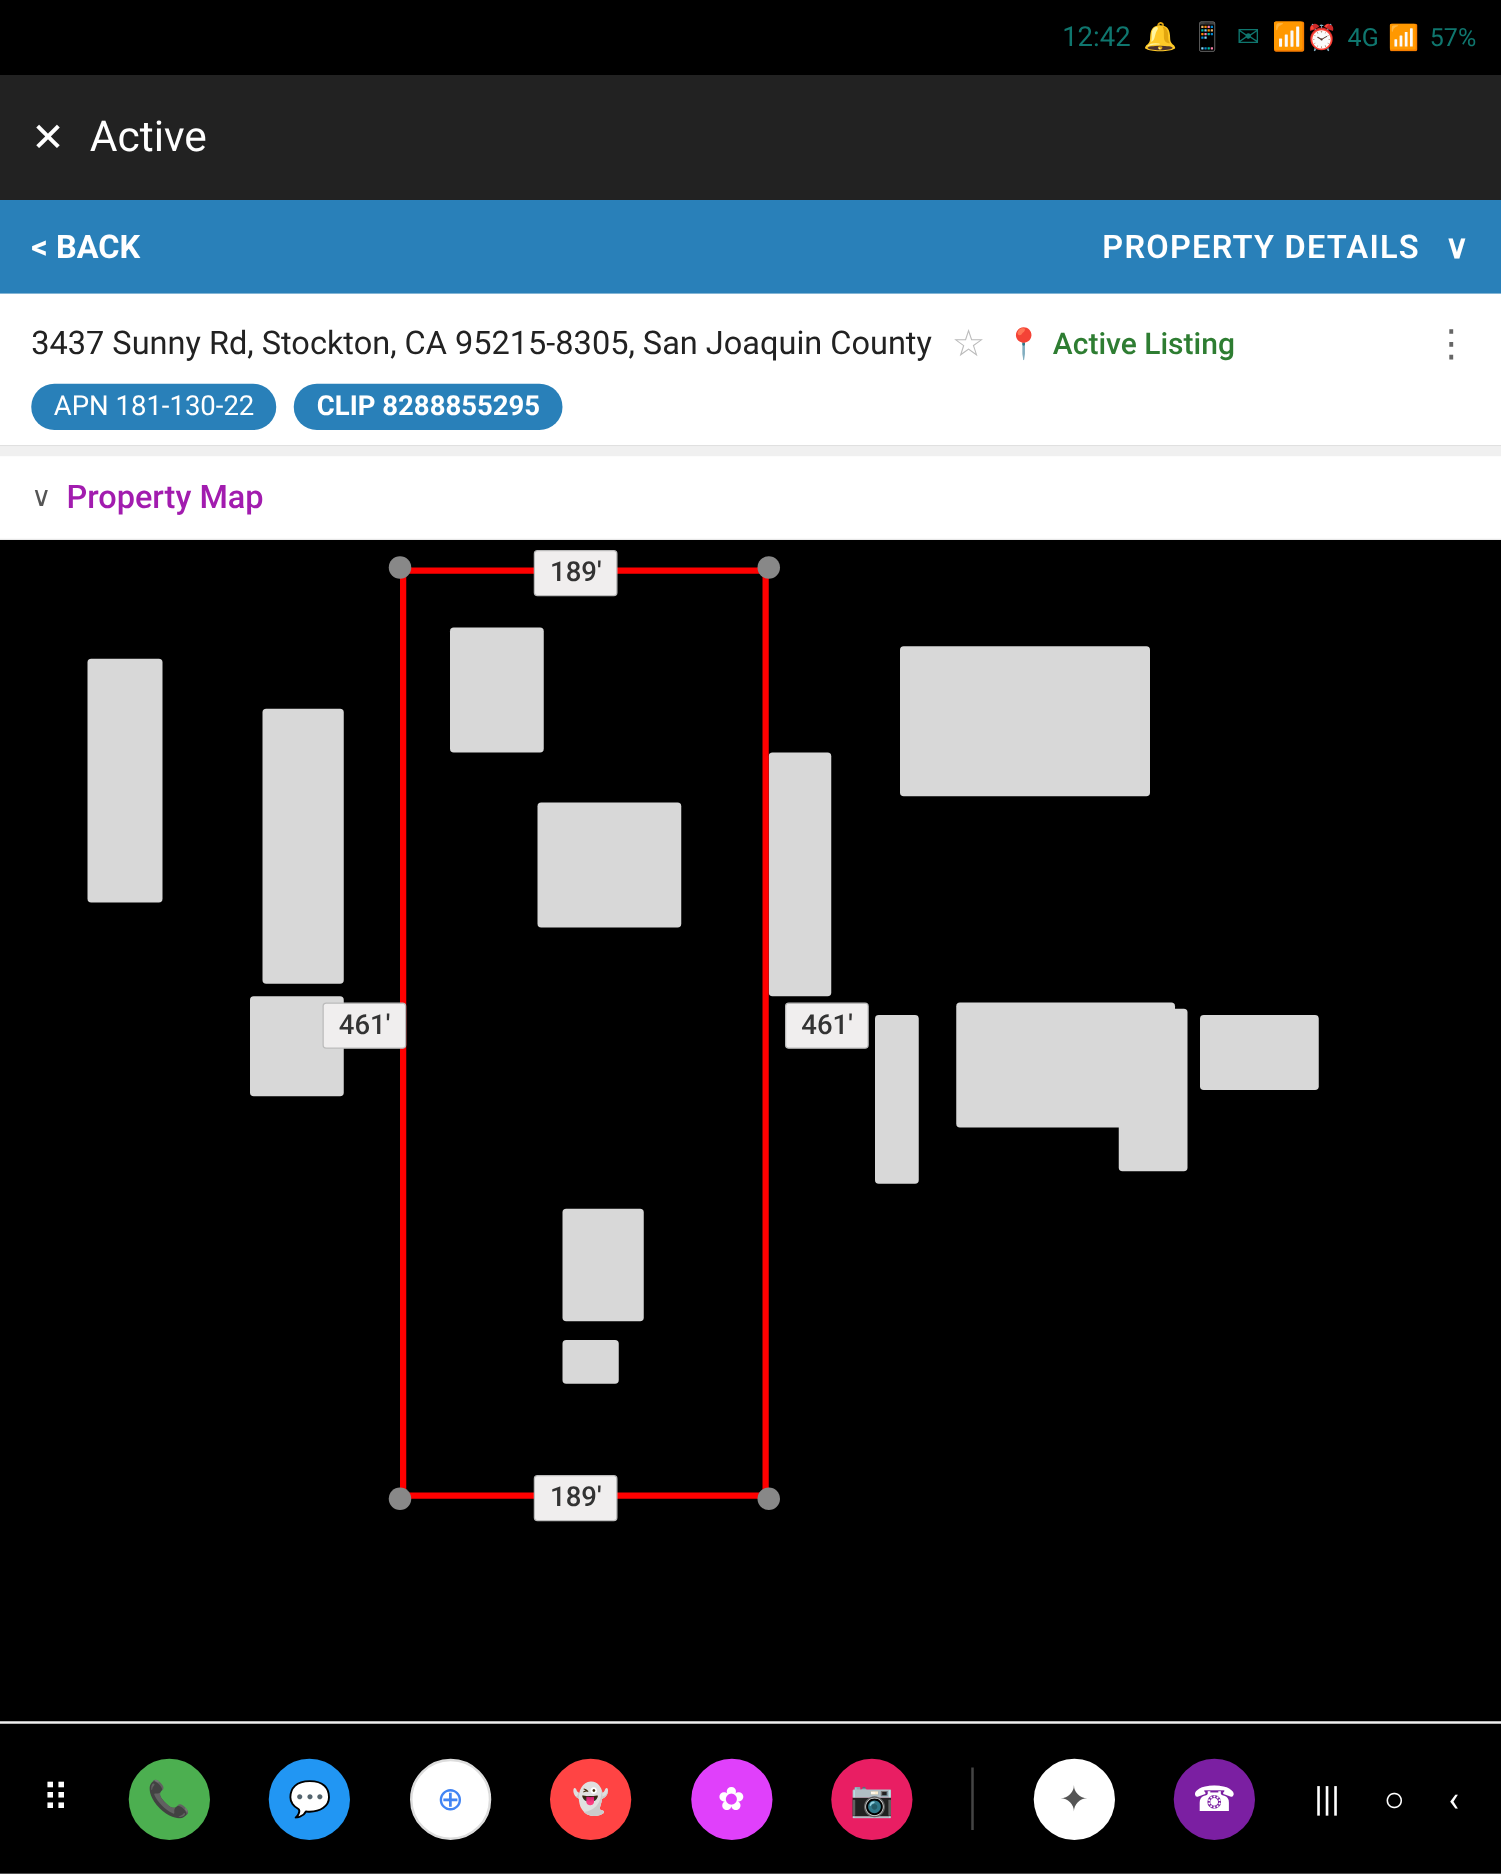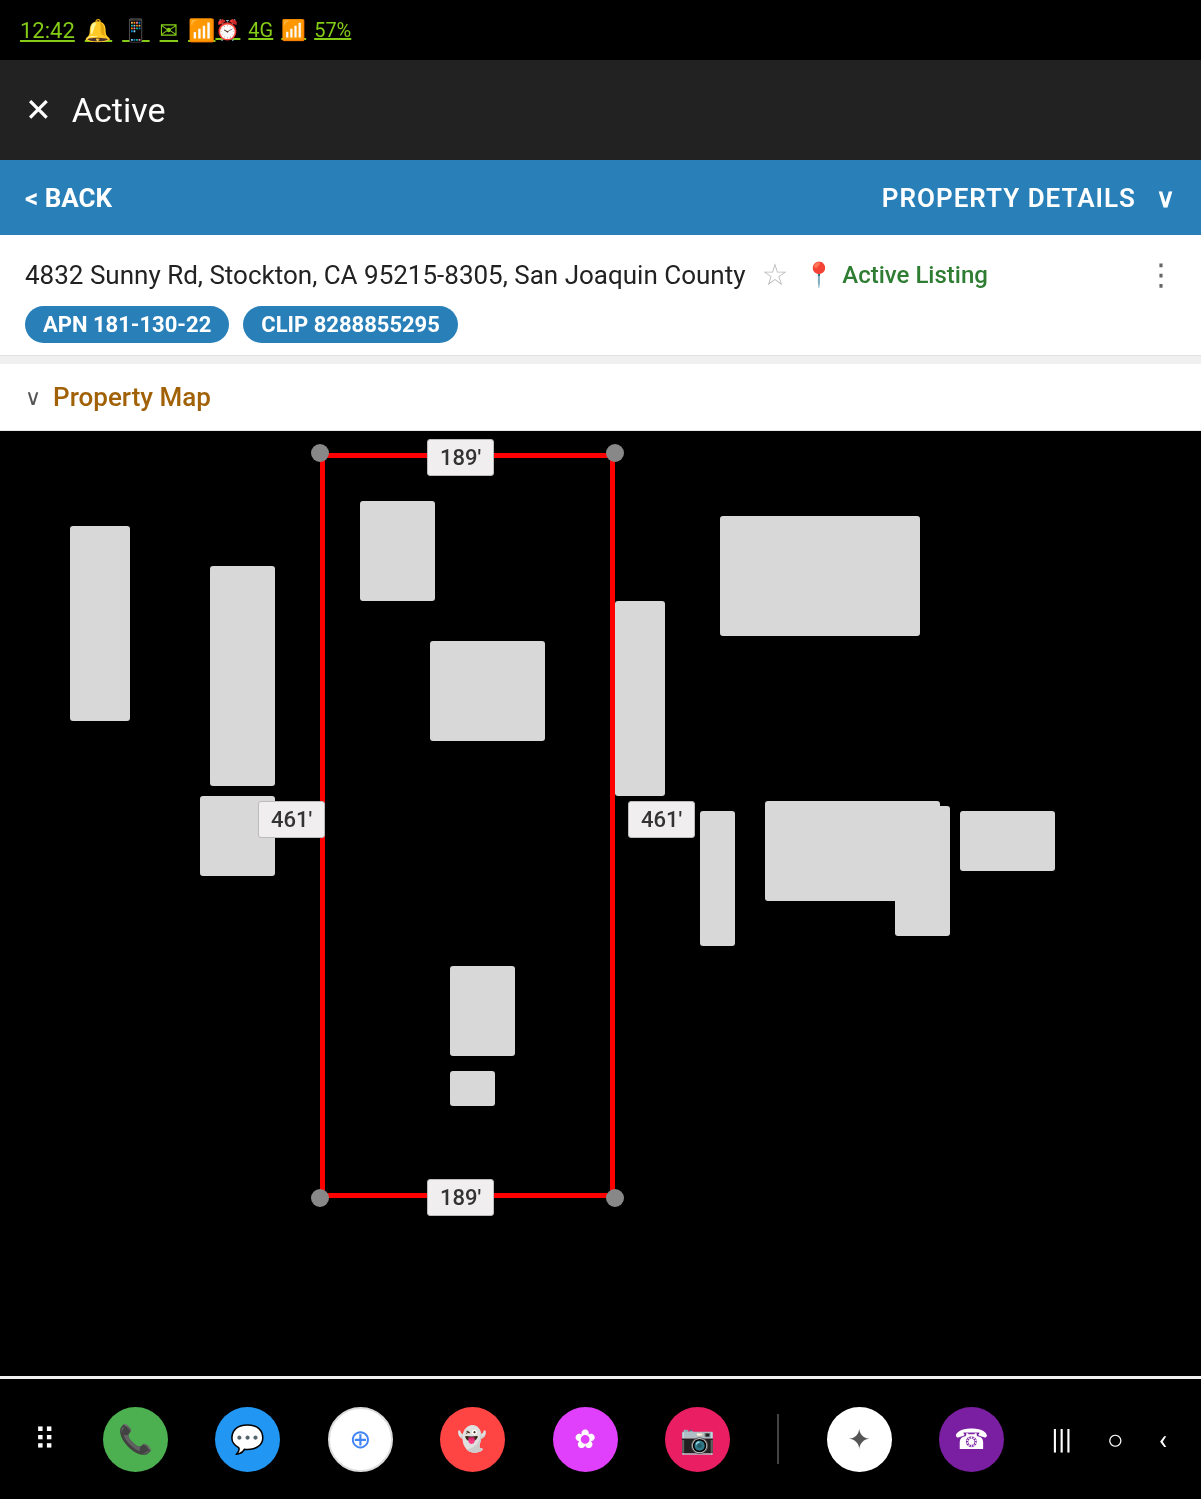--- a/index.html
+++ b/index.html
@@ -12,25 +12,24 @@
       position: relative;
     }
 
     
     .status-bar {
       width: 100%;
       height: 60px;
       background: #000;
       display: flex;
       align-items: center;
-      justify-content: flex-start;
+      justify-content: flex-end;
       padding: 0 20px;
-      color: #84cc16;
-      font-size: 22px;
-      text-decoration: underline;
+      color: #0f766e;
+      font-size: 22px;
     }
     .status-left {
       display: flex;
       align-items: center;
       gap: 10px;
     }
     .status-right {
       display: flex;
       align-items: center;
       gap: 8px;
@@ -128,21 +127,21 @@
       display: flex;
       gap: 14px;
       margin-top: 14px;
     }
     .tag-apn {
       background: #2980b9;
       color: #fff;
       padding: 6px 18px;
       border-radius: 20px;
       font-size: 22px;
-      font-weight: 700;
+      font-weight: 400;
     }
     .tag-clip {
       background: #2980b9;
       color: #fff;
       padding: 6px 18px;
       border-radius: 20px;
       font-size: 22px;
       font-weight: 700;
     }
 
@@ -151,21 +150,21 @@
       background: #fff;
       padding: 18px 25px;
       display: flex;
       align-items: center;
       gap: 12px;
       border-bottom: 1px solid #e8e8e8;
       margin-top: 8px;
     }
     .section-title {
       font-size: 26px;
-      color: #a16207;
+      color: #a21caf;
       font-weight: 500;
     }
     .chevron-icon {
       color: #555;
       font-size: 22px;
     }
 
     
     .map-container {
       background: #000000;
@@ -270,21 +269,21 @@
 <div class="nav-bar">
   <span class="back-btn">&lt; BACK</span>
   <span class="property-details-btn">
     <span>PROPERTY DETAILS</span>
     <span>∨</span>
   </span>
 </div>
 
 <div class="property-header">
   <div class="property-address-row">
-    <span class="property-address">4832 Sunny Rd, Stockton, CA 95215-8305, San Joaquin County</span>
+    <span class="property-address">3437 Sunny Rd, Stockton, CA 95215-8305, San Joaquin County</span>
     <span class="star-icon">☆</span>
     <span class="active-listing-badge">
       <span>📍</span>
       <span>Active Listing</span>
     </span>
     <span class="more-icon">⋮</span>
   </div>
   <div class="tags-row">
     <span class="tag-apn">APN 181-130-22</span>
     <span class="tag-clip">CLIP 8288855295</span>

